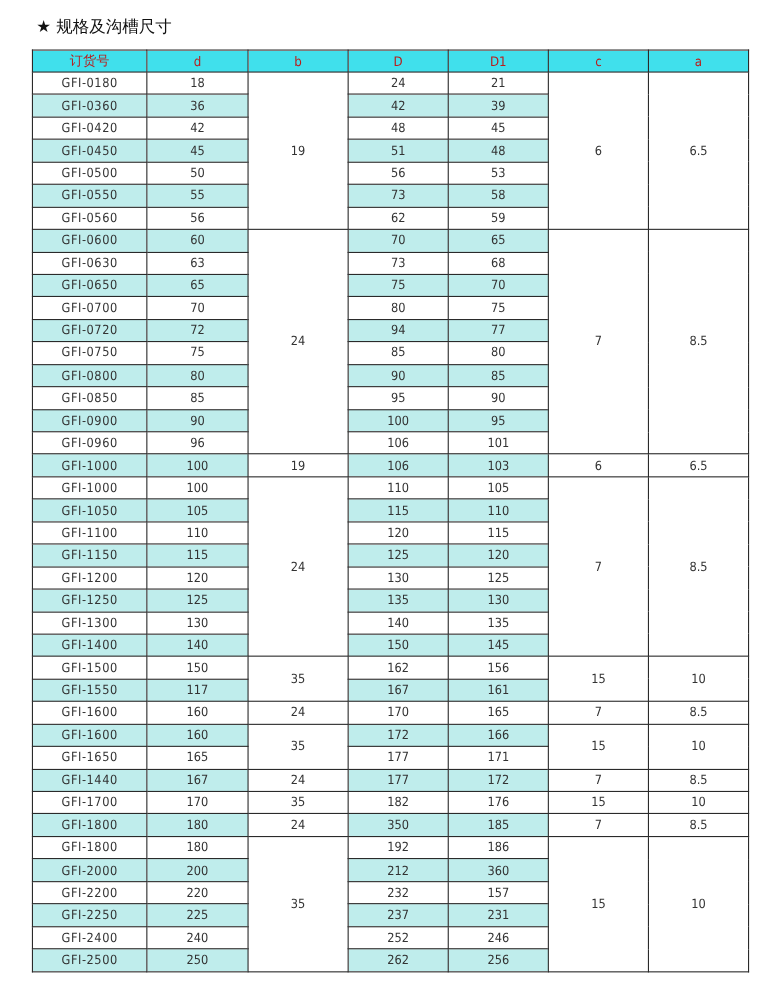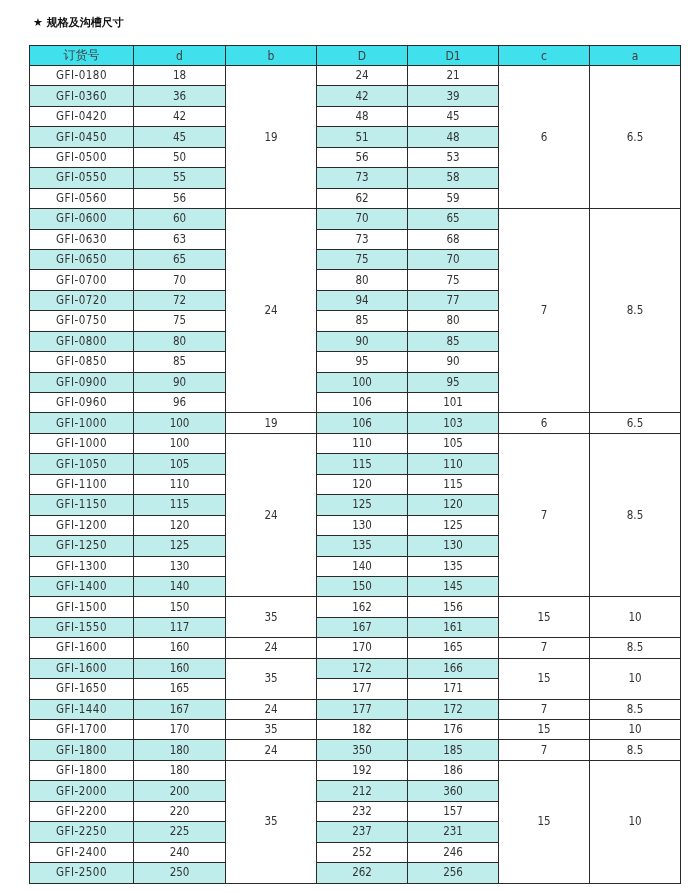--- a/index.html
+++ b/index.html
@@ -1,25 +1,25 @@
 <!DOCTYPE html>
 <html><head>
 <meta charset="utf-8">
 <style>
   html, body { margin: 0; padding: 0; background: #ffffff; }
   body { width: 688px; height: 893px; position: relative; overflow: hidden;
          font-family: "DejaVu Sans", sans-serif; color: #222; }
-  .title { position: absolute; left: 33px; top: 15px; font-size: 11px; color: #111;
-           font-family: "DejaVu Sans", sans-serif; font-weight: bold; }
+  .title { position: absolute; left: 33px; top: 15px; font-size: 15px; color: #111;
+           font-family: "DejaVu Sans", sans-serif; }
   table { position: absolute; left: 29px; top: 45px; border-collapse: collapse;
           table-layout: fixed; width: 651px; }
   th, td { border: 1px solid #2a2a2a; text-align: center; padding: 0;
            font-size: 11.5px; font-family: "DejaVu Sans Condensed", "DejaVu Sans", sans-serif;
            color: #333; overflow: hidden; white-space: nowrap; }
-  th { background: #40e0ec; height: 19px; font-weight: normal; color: #404040; font-size: 12px; }
+  th { background: #40e0ec; height: 19px; font-weight: normal; color: #b91c1c; font-size: 12px; }
   td { height: 19.45px; line-height: 19px; }
   tr.alt td.z { background: #bfedec; }
   td.m { background: #ffffff !important; }
   td.code { letter-spacing: 0.5px; }
 </style>
 </head>
 <body>
 
 <div class="title">★ 规格及沟槽尺寸</div>
 

